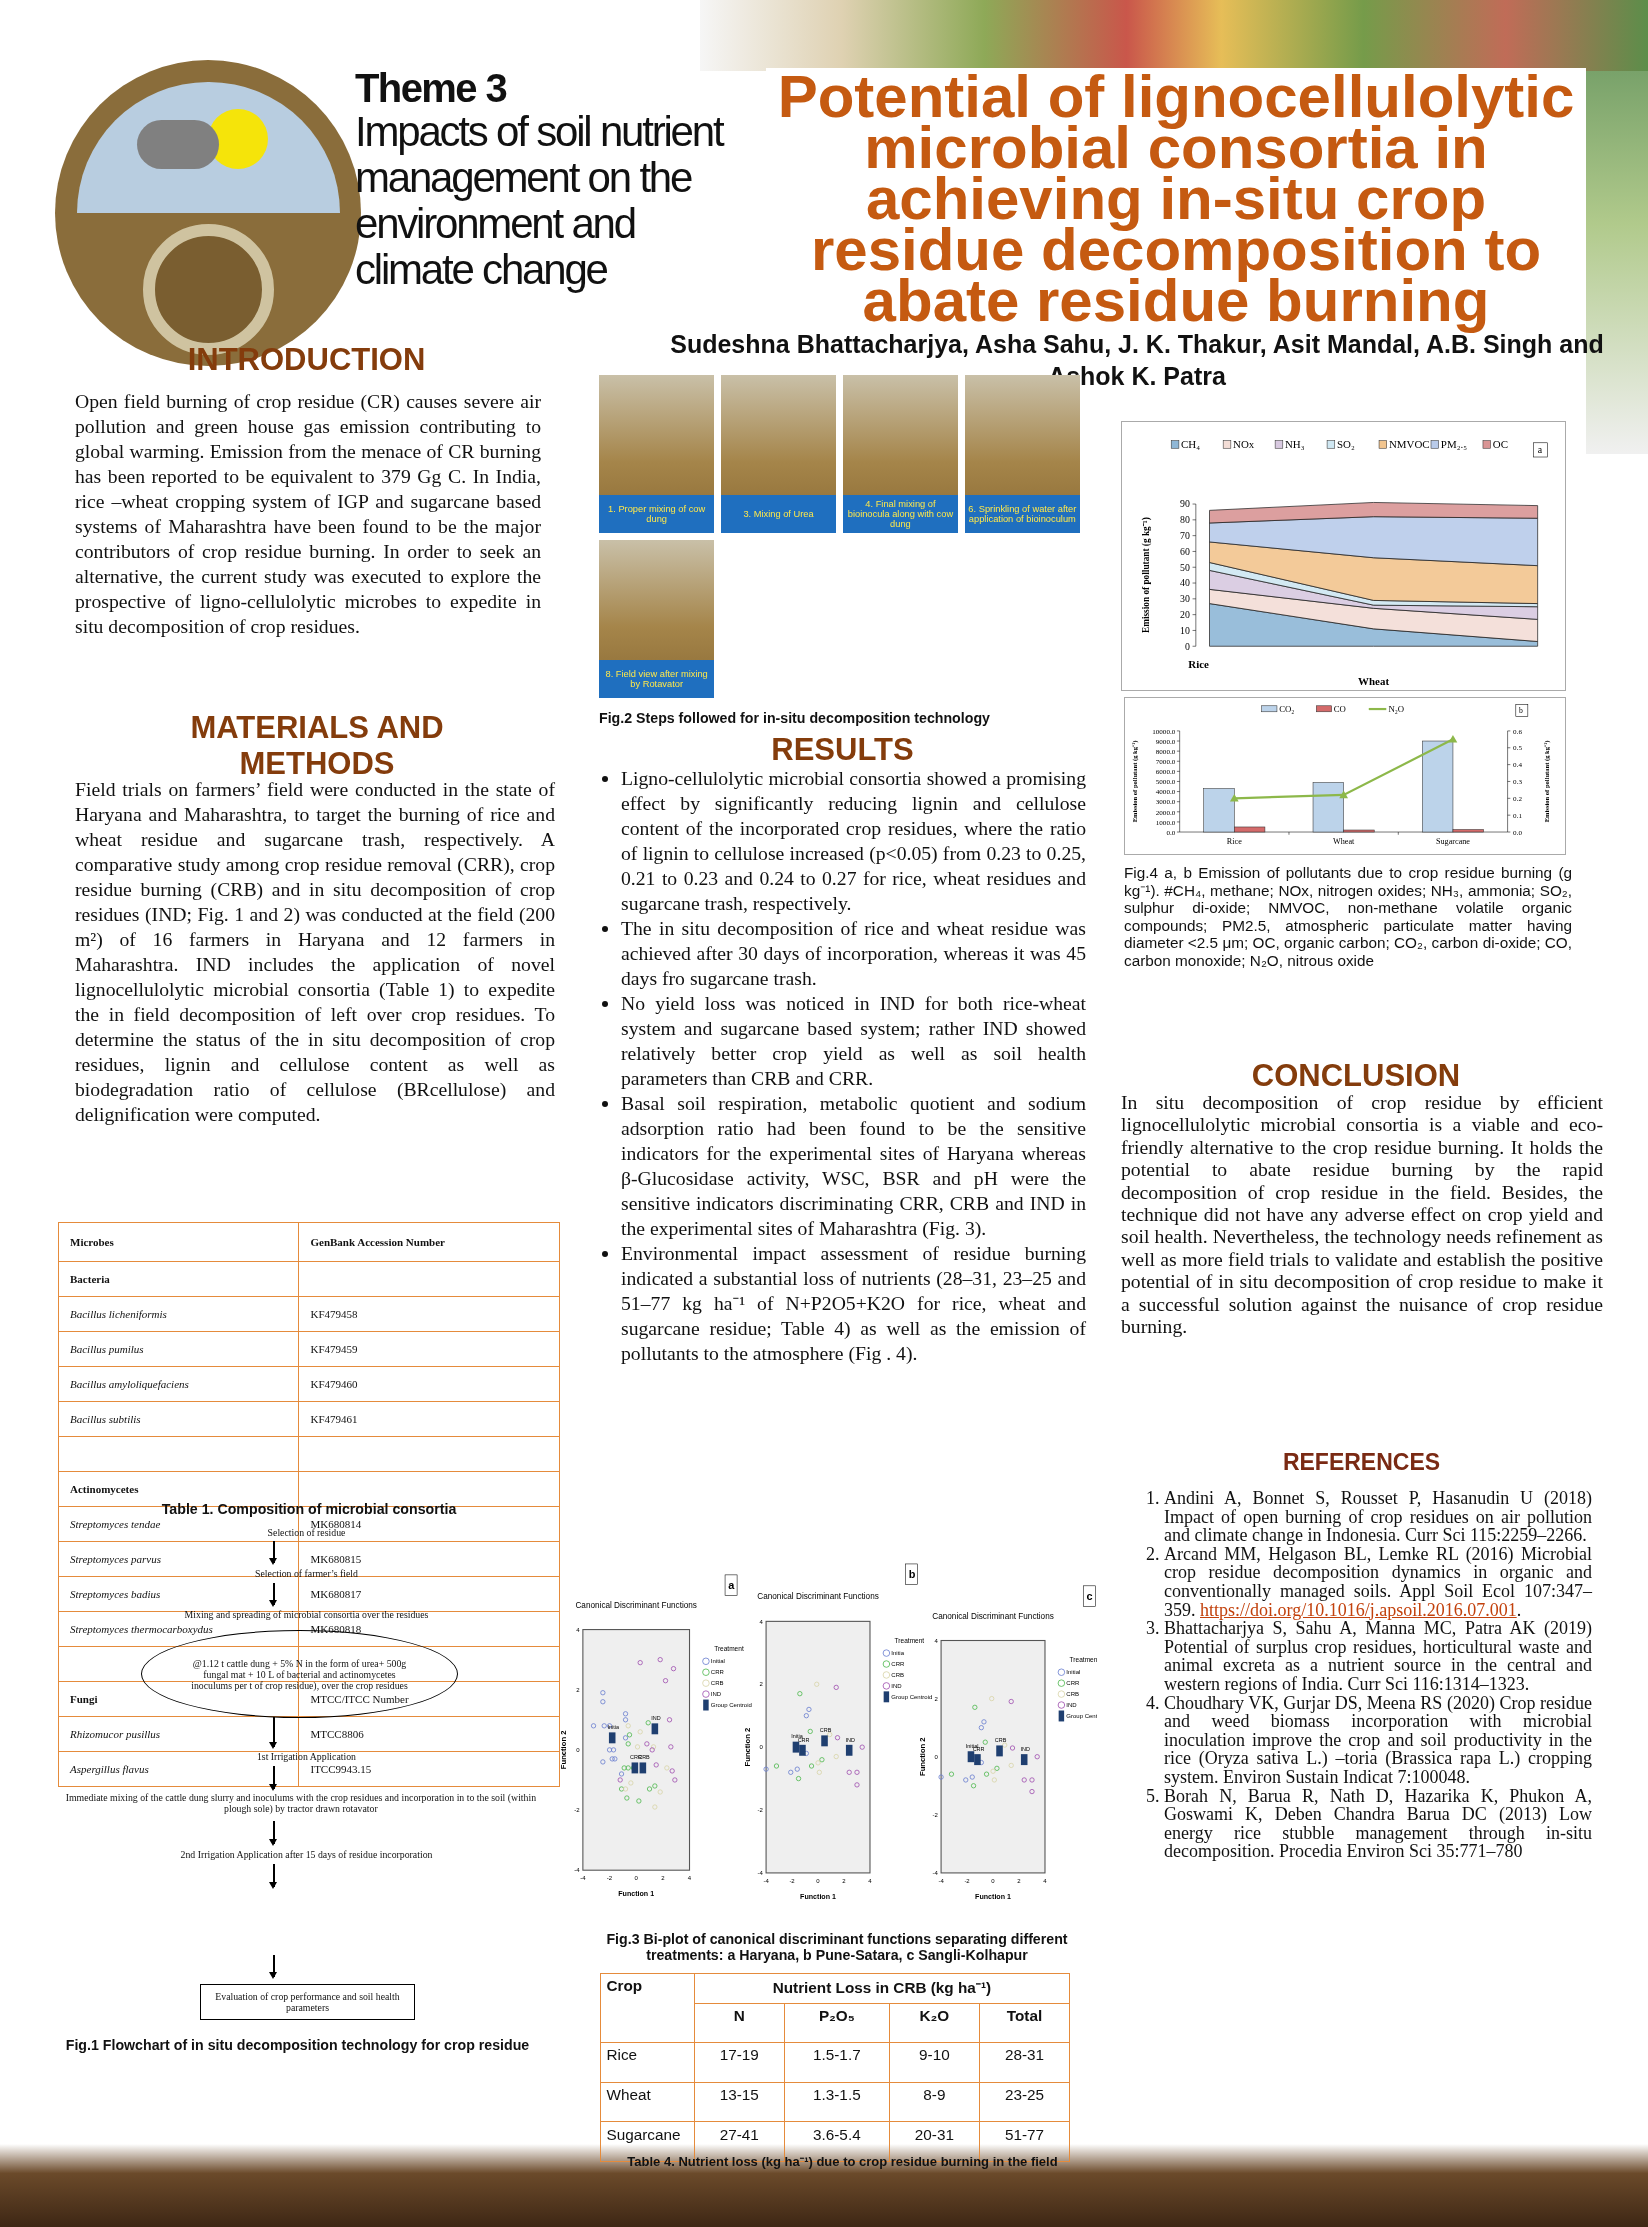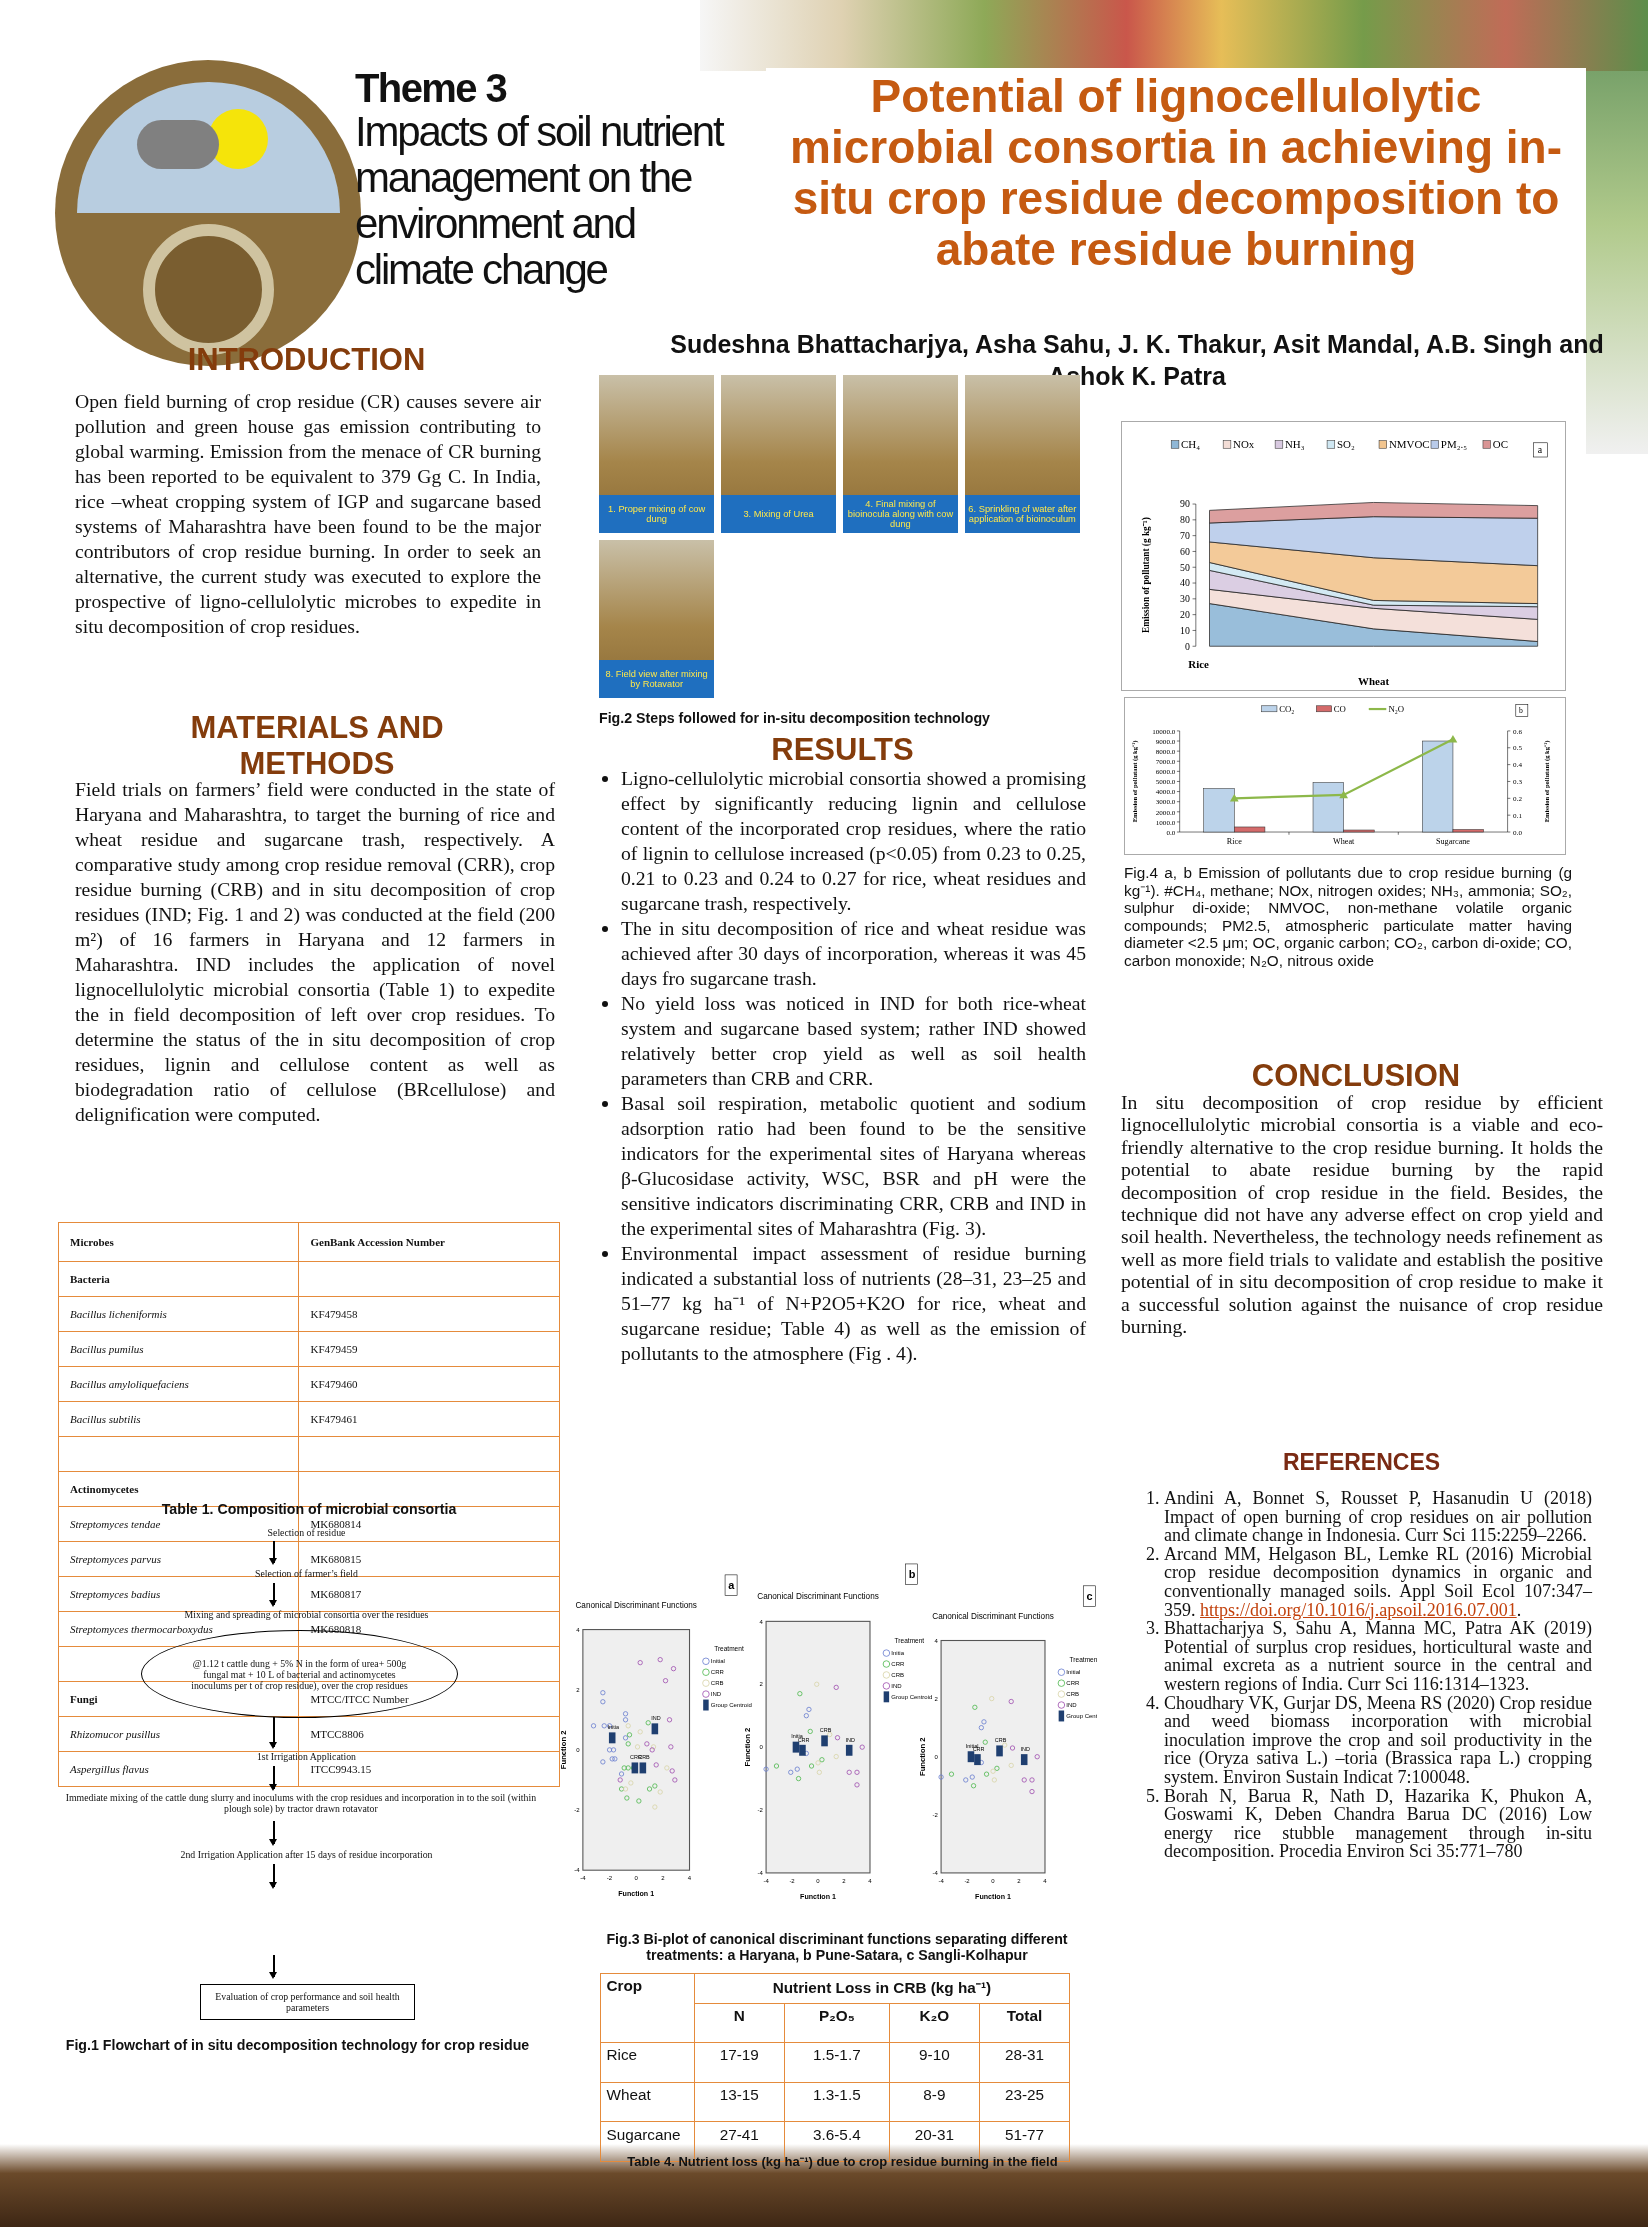--- a/index.html
+++ b/index.html
@@ -10,21 +10,21 @@
   .deco-right{left:1586px;top:71px;width:62px;height:383px;background:linear-gradient(180deg,#3f7a2a,#8fb35a 40%,#eaeaea 100%);opacity:.7;}
   .deco-bottom{left:0;top:2144px;width:1648px;height:84px;background:linear-gradient(180deg,#fff 0%,#6b4a2a 35%,#3d2614 100%);}
   .logo{left:55px;top:60px;width:306px;height:306px;border-radius:50%;background:#8a6d3b;overflow:hidden;}
   .logo .sky{position:absolute;left:22px;top:22px;width:263px;height:131px;background:#b8cde0;border-radius:131px 131px 0 0;}
   .logo .sun{position:absolute;left:153px;top:49px;width:60px;height:60px;border-radius:50%;background:#f5e40a;}
   .logo .cloud{position:absolute;left:82px;top:60px;width:82px;height:49px;border-radius:24.6px;background:#808080;}
   .logo .gear{position:absolute;left:88px;top:164px;width:131px;height:131px;border-radius:50%;border:12px solid #cfc3a0;box-sizing:border-box;background:#7a5e30;}
   .theme-title{left:355px;top:66px;font-family:"Liberation Sans",sans-serif;font-weight:bold;font-size:40px;letter-spacing:-1.6px;}
   .theme-sub{left:355px;top:109px;width:394px;font-family:"Liberation Sans",sans-serif;font-size:42px;line-height:46px;letter-spacing:-2.2px;}
   .title-box{left:766px;top:68px;width:820px;height:273px;background:#fff;}
-  .main-title{left:766px;top:71px;width:820px;text-align:center;font-family:"Liberation Sans",sans-serif;font-weight:bold;font-size:46px;line-height:51px;color:#c55a11;}
+  .main-title{left:766px;top:71px;width:820px;text-align:center;font-family:"Liberation Sans",sans-serif;font-weight:bold;font-size:60px;line-height:51px;color:#c55a11;}
   .authors{left:645px;top:328px;width:984px;text-align:center;font-family:"Liberation Sans",sans-serif;font-weight:bold;font-size:25px;line-height:32px;}
   .sec-h{font-family:"Liberation Sans",sans-serif;font-weight:bold;color:#843c0c;text-align:center;font-size:31px;}
   .body{font-size:19.7px;line-height:25px;text-align:justify;}
   .cap{font-family:"Liberation Sans",sans-serif;font-weight:bold;font-size:14.2px;text-align:center;}
   table{border-collapse:collapse;}
   .t1{left:58px;top:1222px;width:502px;font-size:11px;}
   .t1 td{border:1.6px solid #e58b3b;height:12px;padding:11px;}
   .t1 td.it{font-style:italic;}
   .t1 td.b{font-weight:bold;}
   .t4{left:600px;top:1973px;width:470px;font-family:"Liberation Sans",sans-serif;font-size:15.3px;}
@@ -591,16 +591,16 @@
 <div class="abs sec-h" style="left:1121px;top:1058px;width:470px;">CONCLUSION</div>
 <div class="abs body" style="left:1121px;top:1091px;width:482px;line-height:22.4px;">In situ decomposition  of crop residue by efficient lignocellulolytic microbial consortia is a viable and eco-friendly alternative to the crop residue burning. It holds the potential to abate residue burning by the rapid decomposition of crop residue in the field. Besides, the technique did not have any adverse effect on crop yield and soil health. Nevertheless, the technology needs refinement as well as more field trials to validate and establish the positive potential of in situ decomposition of crop residue to make it a successful solution against the nuisance of crop residue burning.</div>
 
 <div class="abs sec-h" style="left:1121px;top:1449px;width:481px;font-size:23px;color:#7a2a14;">REFERENCES</div>
 <div class="abs body" style="left:1120px;top:1477px;width:484px;line-height:18.6px;font-size:18px;">
   <ol class="refs" id="refs-list">
       <li><span>Andini A, Bonnet S, Rousset P, Hasanudin U (2018) Impact of open burning of crop residues on air pollution and climate change in Indonesia. Curr Sci 115:2259–2266.</span></li>
       <li><span>Arcand MM, Helgason BL, Lemke RL (2016) Microbial crop residue decomposition dynamics in organic and conventionally managed soils. Appl Soil Ecol 107:347–359. </span><a class="doi">https://doi.org/10.1016/j.apsoil.2016.07.001</a>.</li>
       <li><span>Bhattacharjya S, Sahu A, Manna MC, Patra AK (2019) Potential of surplus crop residues, horticultural waste and animal excreta as a nutrient source in the central and western regions of India. Curr Sci 116:1314–1323.</span></li>
       <li><span>Choudhary VK, Gurjar DS, Meena RS (2020) Crop residue and weed biomass incorporation with microbial inoculation improve the crop and soil productivity in the rice (Oryza sativa L.) –toria (Brassica rapa L.) cropping system. Environ Sustain Indicat 7:100048.</span></li>
-      <li><span>Borah N, Barua R, Nath D, Hazarika K, Phukon A, Goswami K, Deben Chandra Barua DC (2016) Low energy rice stubble management through in-situ decomposition. Procedia Environ Sci 35:771–780</span></li>
+      <li><span>Borah N, Barua R, Nath D, Hazarika K, Phukon A, Goswami K, Deben Chandra Barua DC (2013) Low energy rice stubble management through in-situ decomposition. Procedia Environ Sci 35:771–780</span></li>
     </ol>
 </div>
 
 
 </body></html>

